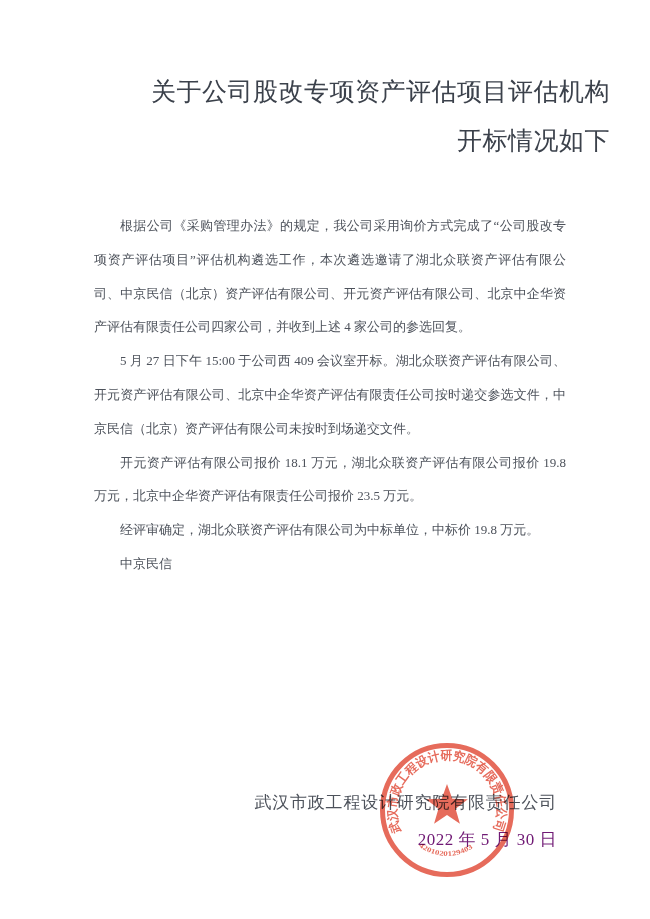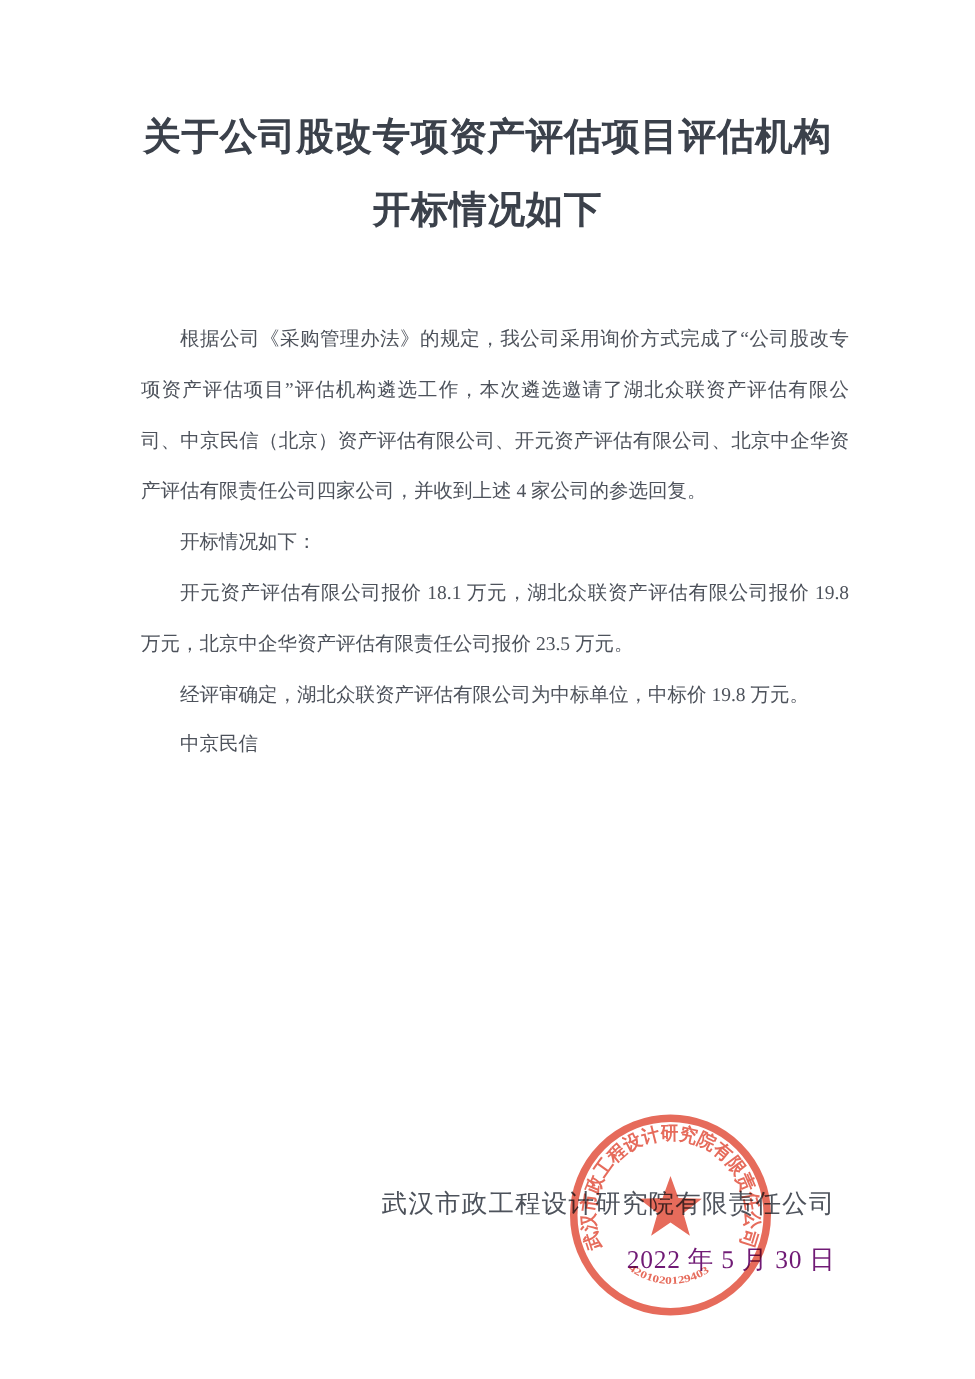--- a/index.html
+++ b/index.html
@@ -10,23 +10,23 @@
     position: relative;
     overflow: hidden;
   }
   .page {
     position: absolute; inset: 0;
     background: #ffffff;
   }
   .doc-title {
     position: absolute;
     top: 67px; left: 40px; right: 40px;
-    text-align: center;
+    text-align: right;
     color: #3b414b;
-    font-weight: 700;
+    font-weight: 400;
     font-size: 25px;
     line-height: 49px;
     letter-spacing: 0.5px;
   }
   .doc-body {
     position: absolute;
     top: 209px; left: 94px;
     width: 472px;
     color: #4d525b;
     font-size: 13px;
@@ -68,21 +68,21 @@
 
 <div class="page">
 
   <div class="doc-title">
     <div>关于公司股改专项资产评估项目评估机构</div>
     <div>开标情况如下</div>
   </div>
 
   <div class="doc-body">
     <p>根据公司《采购管理办法》的规定，我公司采用询价方式完成了“公司股改专项资产评估项目”评估机构遴选工作，本次遴选邀请了湖北众联资产评估有限公司、中京民信（北京）资产评估有限公司、开元资产评估有限公司、北京中企华资产评估有限责任公司四家公司，并收到上述 4 家公司的参选回复。</p>
-    <p>开标情况如下：</p>
+    <p>5 月 27 日下午 15:00 于公司西 409 会议室开标。湖北众联资产评估有限公司、开元资产评估有限公司、北京中企华资产评估有限责任公司按时递交参选文件，中京民信（北京）资产评估有限公司未按时到场递交文件。</p>
     <p>开元资产评估有限公司报价 18.1 万元，湖北众联资产评估有限公司报价 19.8 万元，北京中企华资产评估有限责任公司报价 23.5 万元。</p>
     <p>经评审确定，湖北众联资产评估有限公司为中标单位，中标价 19.8 万元。</p>
     <p>中京民信</p>
   </div>
 
   <div class="signature-company">武汉市政工程设计研究院有限责任公司</div>
   <div class="signature-date">2022 年 5 月 30 日</div>
 
   <svg class="seal" viewBox="0 0 138 138" width="138" height="138" xmlns="http://www.w3.org/2000/svg" xmlns:xlink="http://www.w3.org/1999/xlink">
     <circle cx="69" cy="69" r="64.5" fill="none" stroke="#e25240" stroke-width="5"></circle>

